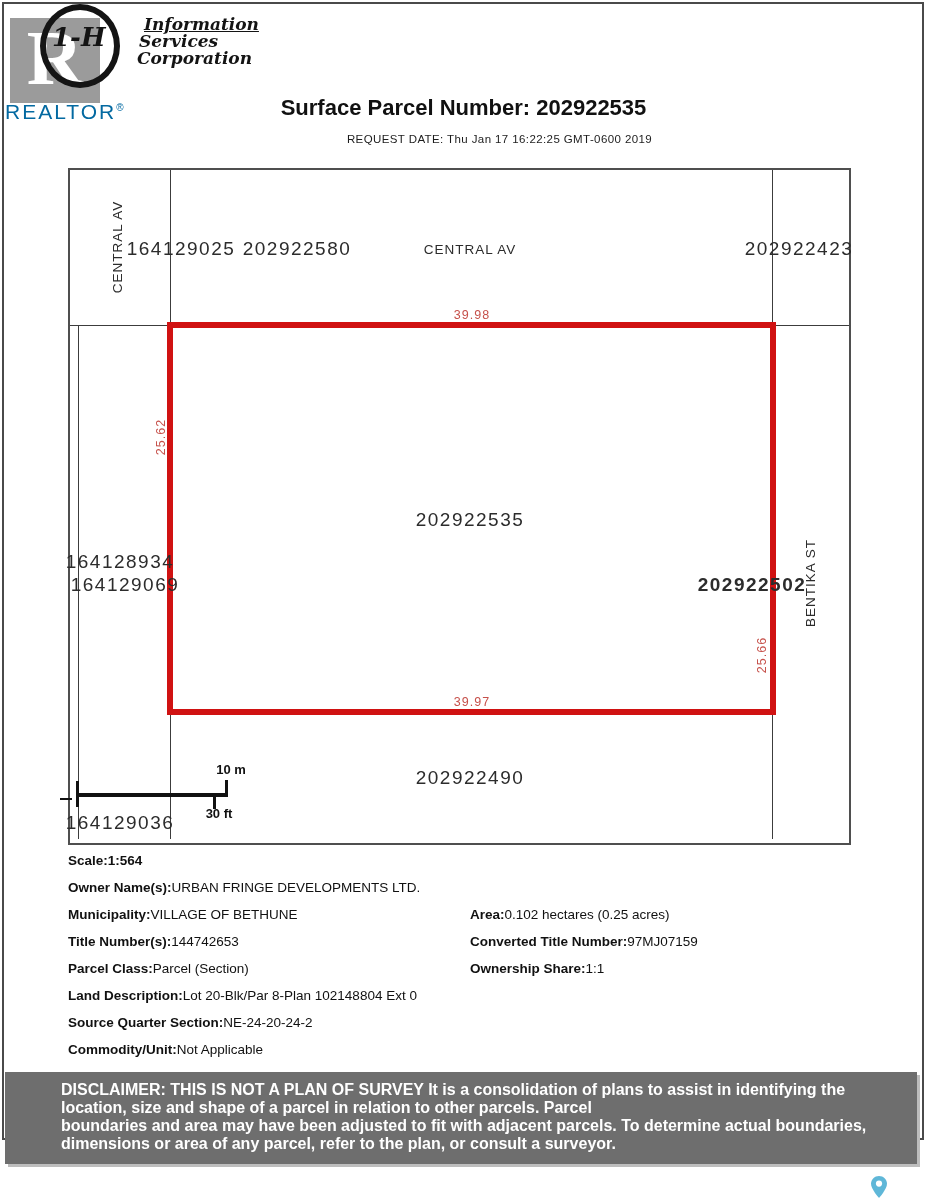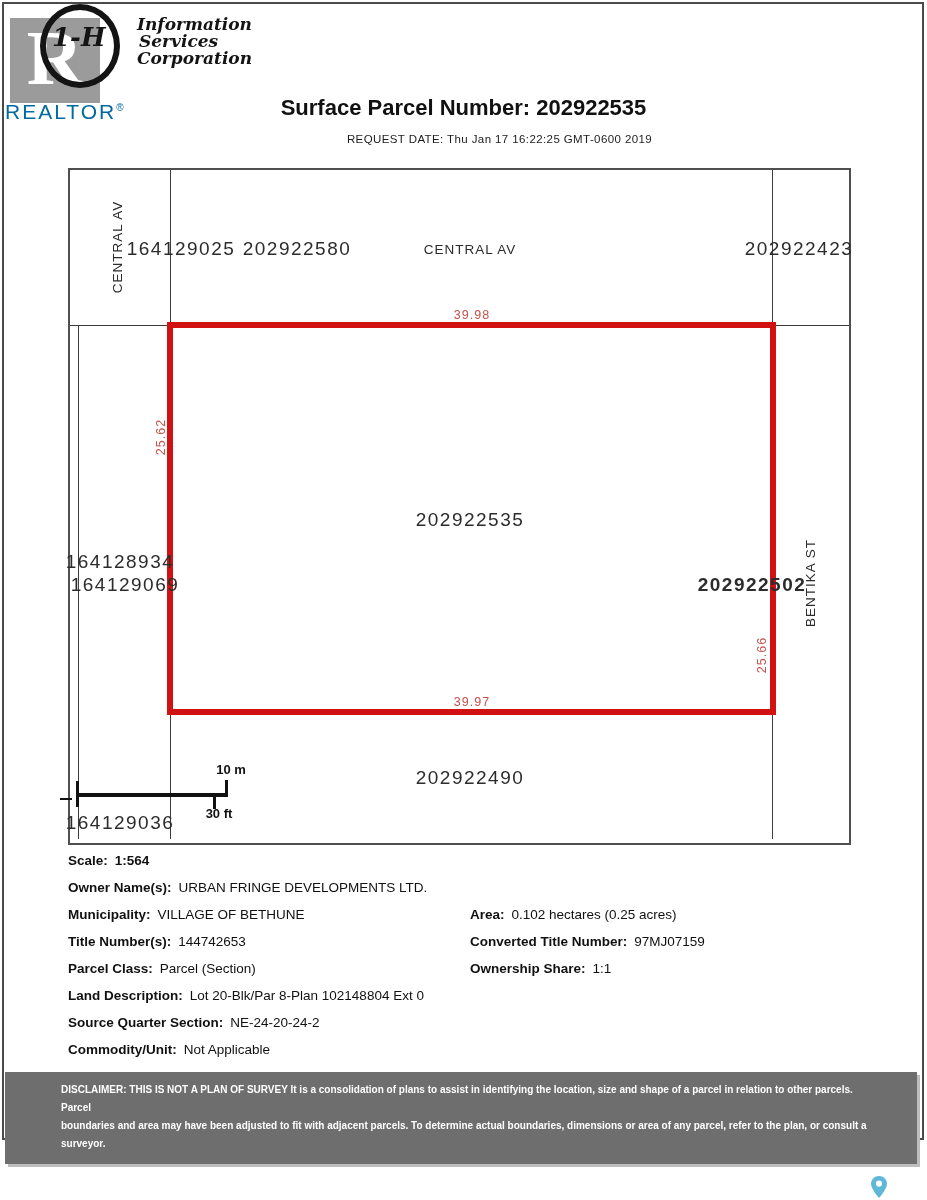--- a/index.html
+++ b/index.html
@@ -15,21 +15,21 @@
              text-align:center;line-height:88px;}
   #realtor-word{left:5px;top:100px;width:110px;color:#0369a1;font-size:21px;
                 letter-spacing:2px;font-weight:400;}
   #realtor-word sup{font-size:10px;}
   #isc-circle{left:40px;top:4px;width:68px;height:72px;border:6px solid #141414;
               border-radius:50%;background:transparent;}
   #isc-mono{left:52px;top:22px;width:60px;font-family:"DejaVu Serif",serif;
             font-style:italic;font-weight:bold;font-size:26px;color:#141414;}
   #isc-name{left:137px;top:16px;font-family:"DejaVu Serif",serif;font-style:italic;
             font-weight:bold;font-size:17px;line-height:17px;color:#141414;}
-  #isc-name div:nth-child(1){}
+  #isc-name div:nth-child(1){margin-left:7px;text-decoration:underline;}
   #isc-name div:nth-child(2){margin-left:2px;}
   
   #doc-title{left:0;top:95px;width:927px;text-align:center;font-size:22px;font-weight:bold;}
   #req-date{left:0;top:133px;width:927px;text-align:center;font-size:11.5px;
             letter-spacing:.4px;color:#1c1c1c;padding-left:36px;}
   
   #map{left:68px;top:168px;width:779px;height:673px;border:2px solid #4f4f4f;background:#fff;}
   .bline{background:#3c3c3c;}
   .maplabel{font-size:19px;color:#2c2c2c;letter-spacing:1.5px;white-space:nowrap;
             transform:translate(-50%,-50%);}
@@ -39,25 +39,25 @@
        transform:translate(-50%,-50%);}
   .dimv{transform:translate(-50%,-50%) rotate(-90deg);}
   #red-rect{left:97px;top:152px;width:609px;height:393px;border:6px solid #d01212;
             box-sizing:border-box;}
   .sbar{background:#111;}
   .sblabel{font-size:13px;font-weight:bold;color:#111;white-space:nowrap;
            transform:translate(-50%,-50%);}
   
   .drow{font-size:13.5px;white-space:nowrap;}
   .drow .lab{font-weight:bold;}
-  .drow .val{margin-left:7px;font-weight:normal;text-align:center;}
+  .drow .val{font-weight:normal;text-align:center;}
   .drow.allbold .val{font-weight:bold;}
   
   #disclaimer{left:5px;top:1072px;width:912px;box-sizing:border-box;background:#6e6e6e;
-              color:#fff;font-size:10px;font-weight:bold;line-height:18px;
+              color:#fff;font-size:16px;font-weight:bold;line-height:18px;
               padding:9px 42px 11px 56px;box-shadow:3px 3px 0 #bdbdbd;}
   
   #pin{left:871px;top:1176px;width:16px;height:22px;}
 </style>
 </head>
 <body>
 
 <div id="page">
 
   <div class="abs" id="frame"></div>

